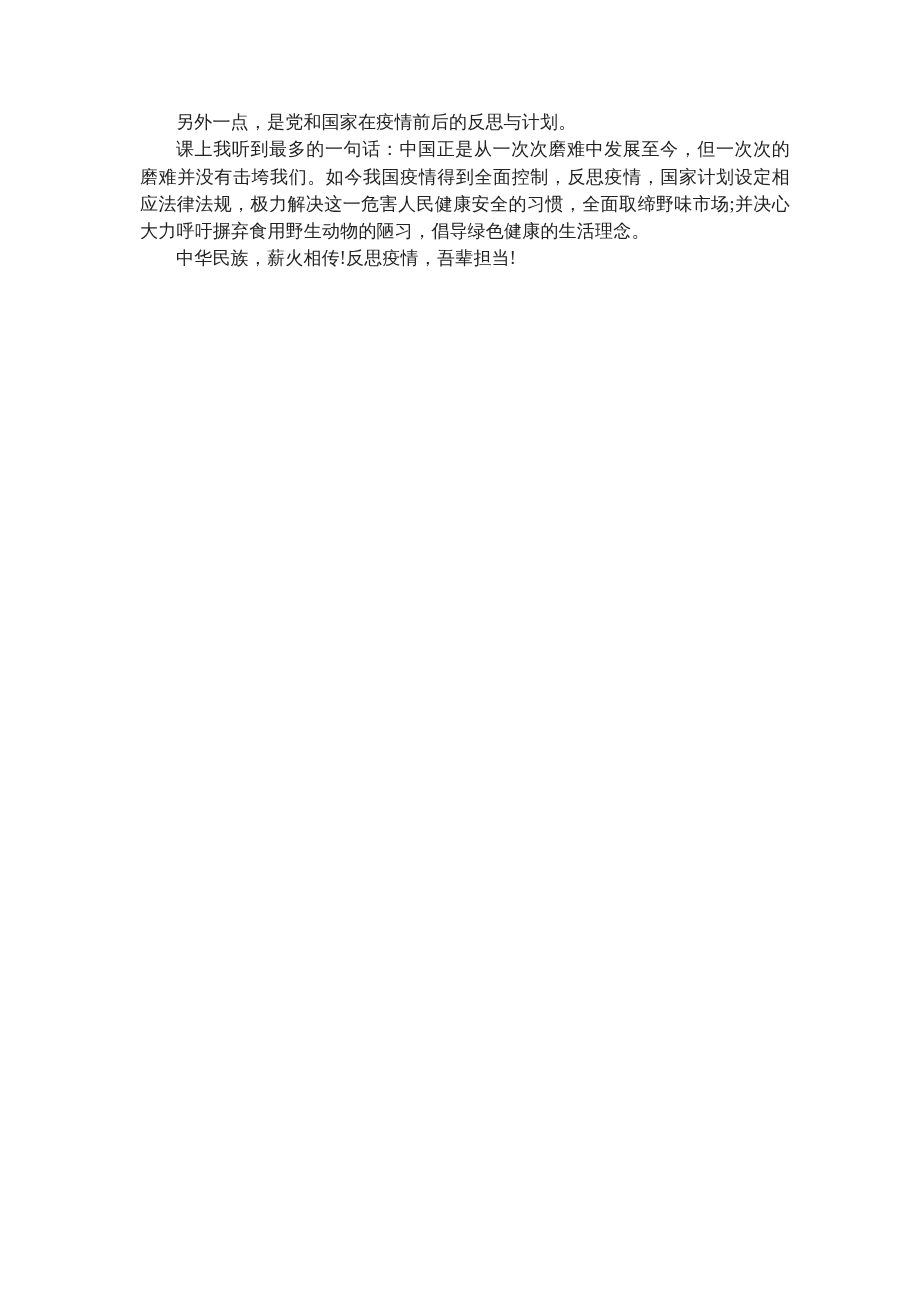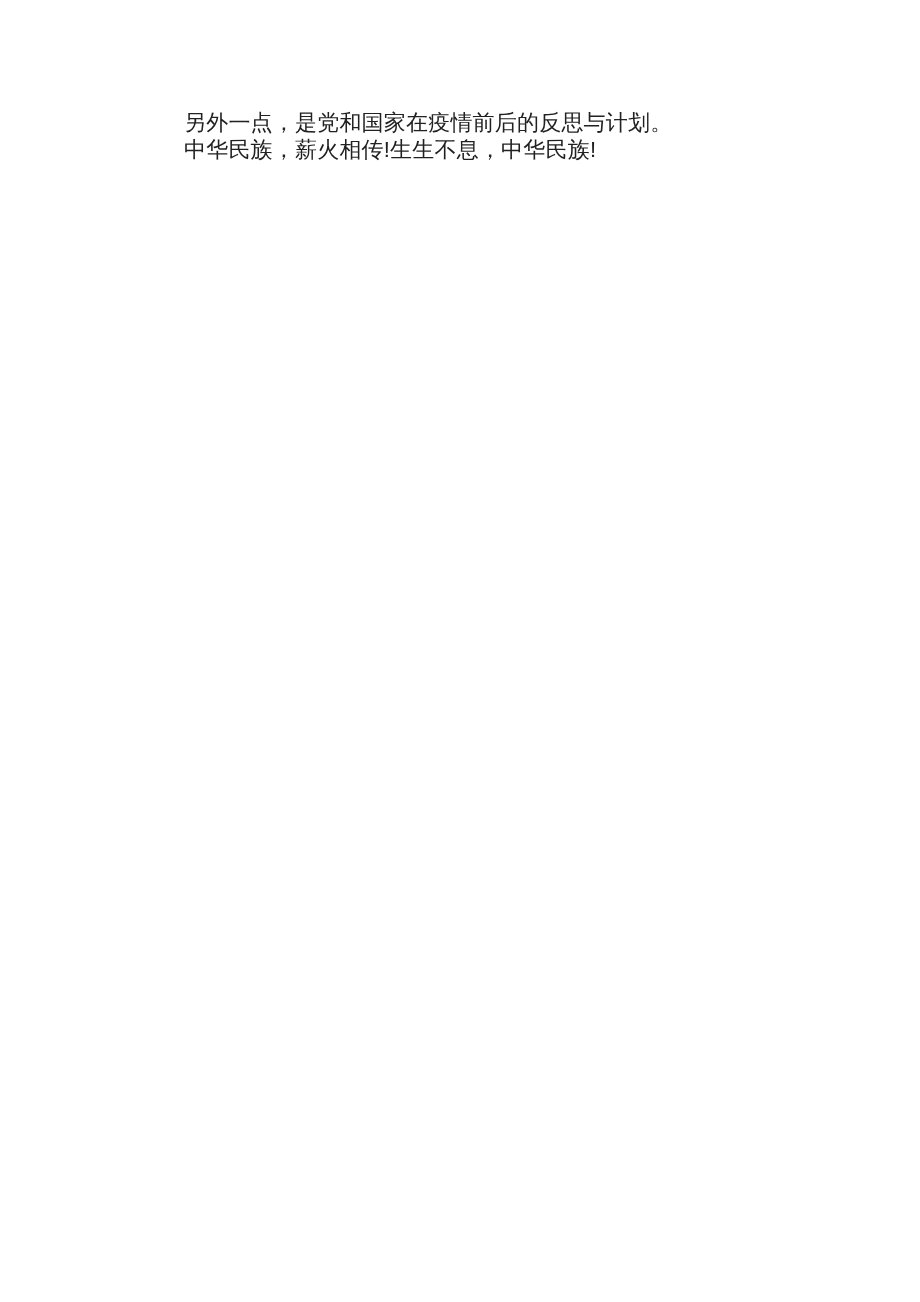--- a/index.html
+++ b/index.html
@@ -23,31 +23,32 @@
   }
   .doc-body {
     position: absolute;
     top: 109px;
     left: 140px;
     width: 650px;
   }
   .doc-body p {
     margin: 0;
     padding: 0;
-    font-family: Liberation Sans, sans-serif;
-    font-size: 22px;
+    font-family: Liberation Serif, serif;
+    font-size: 18px;
     line-height: 27.3px;
     color: #212121;
     text-align: justify;
     text-indent: 2em;
     word-break: break-all;
     letter-spacing: 0.2px;
   }
 </style>
 </head>
 <body>
 
 <div class="doc-page">
   <div class="doc-body">
     <p>另外一点，是党和国家在疫情前后的反思与计划。</p>
-    <p>中华民族，薪火相传!生生不息，中华民族!</p>
+    <p>课上我听到最多的一句话：中国正是从一次次磨难中发展至今，但一次次的磨难并没有击垮我们。如今我国疫情得到全面控制，反思疫情，国家计划设定相应法律法规，极力解决这一危害人民健康安全的习惯，全面取缔野味市场;并决心大力呼吁摒弃食用野生动物的陋习，倡导绿色健康的生活理念。</p>
+    <p>中华民族，薪火相传!反思疫情，吾辈担当!</p>
   </div>
 </div>
 
 </body></html>

